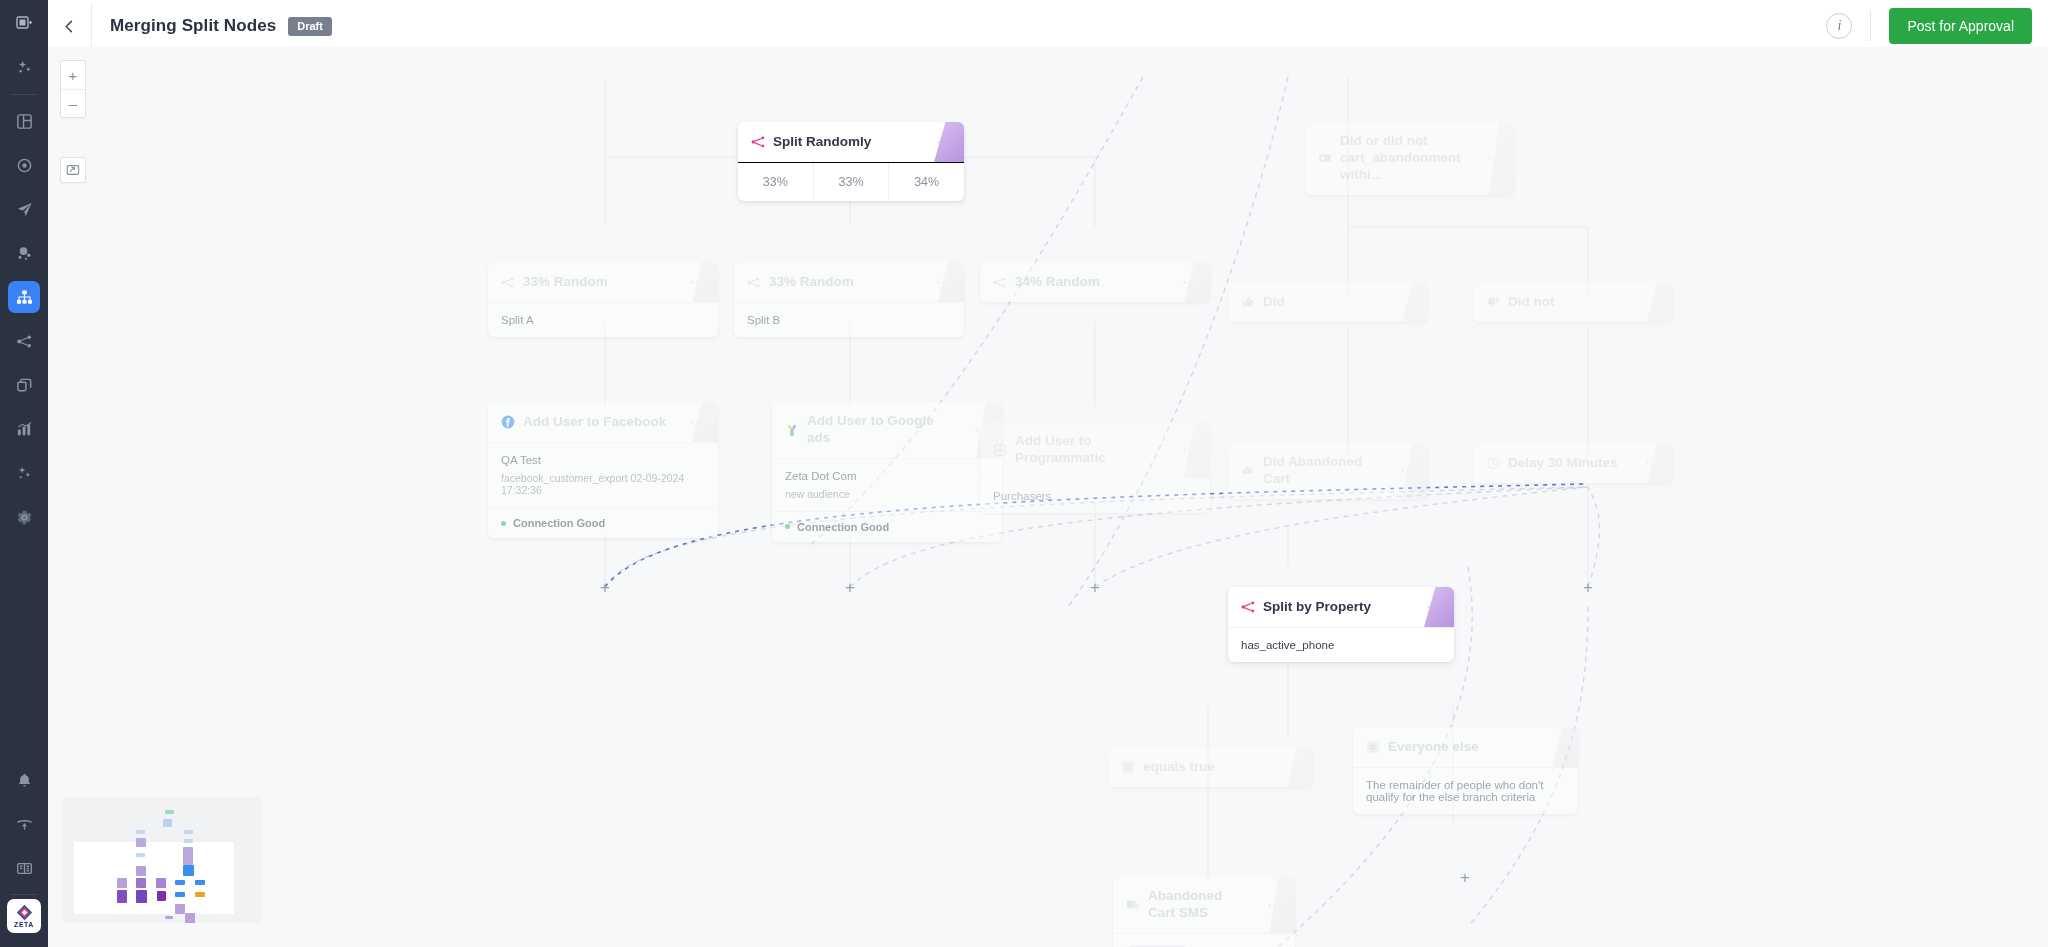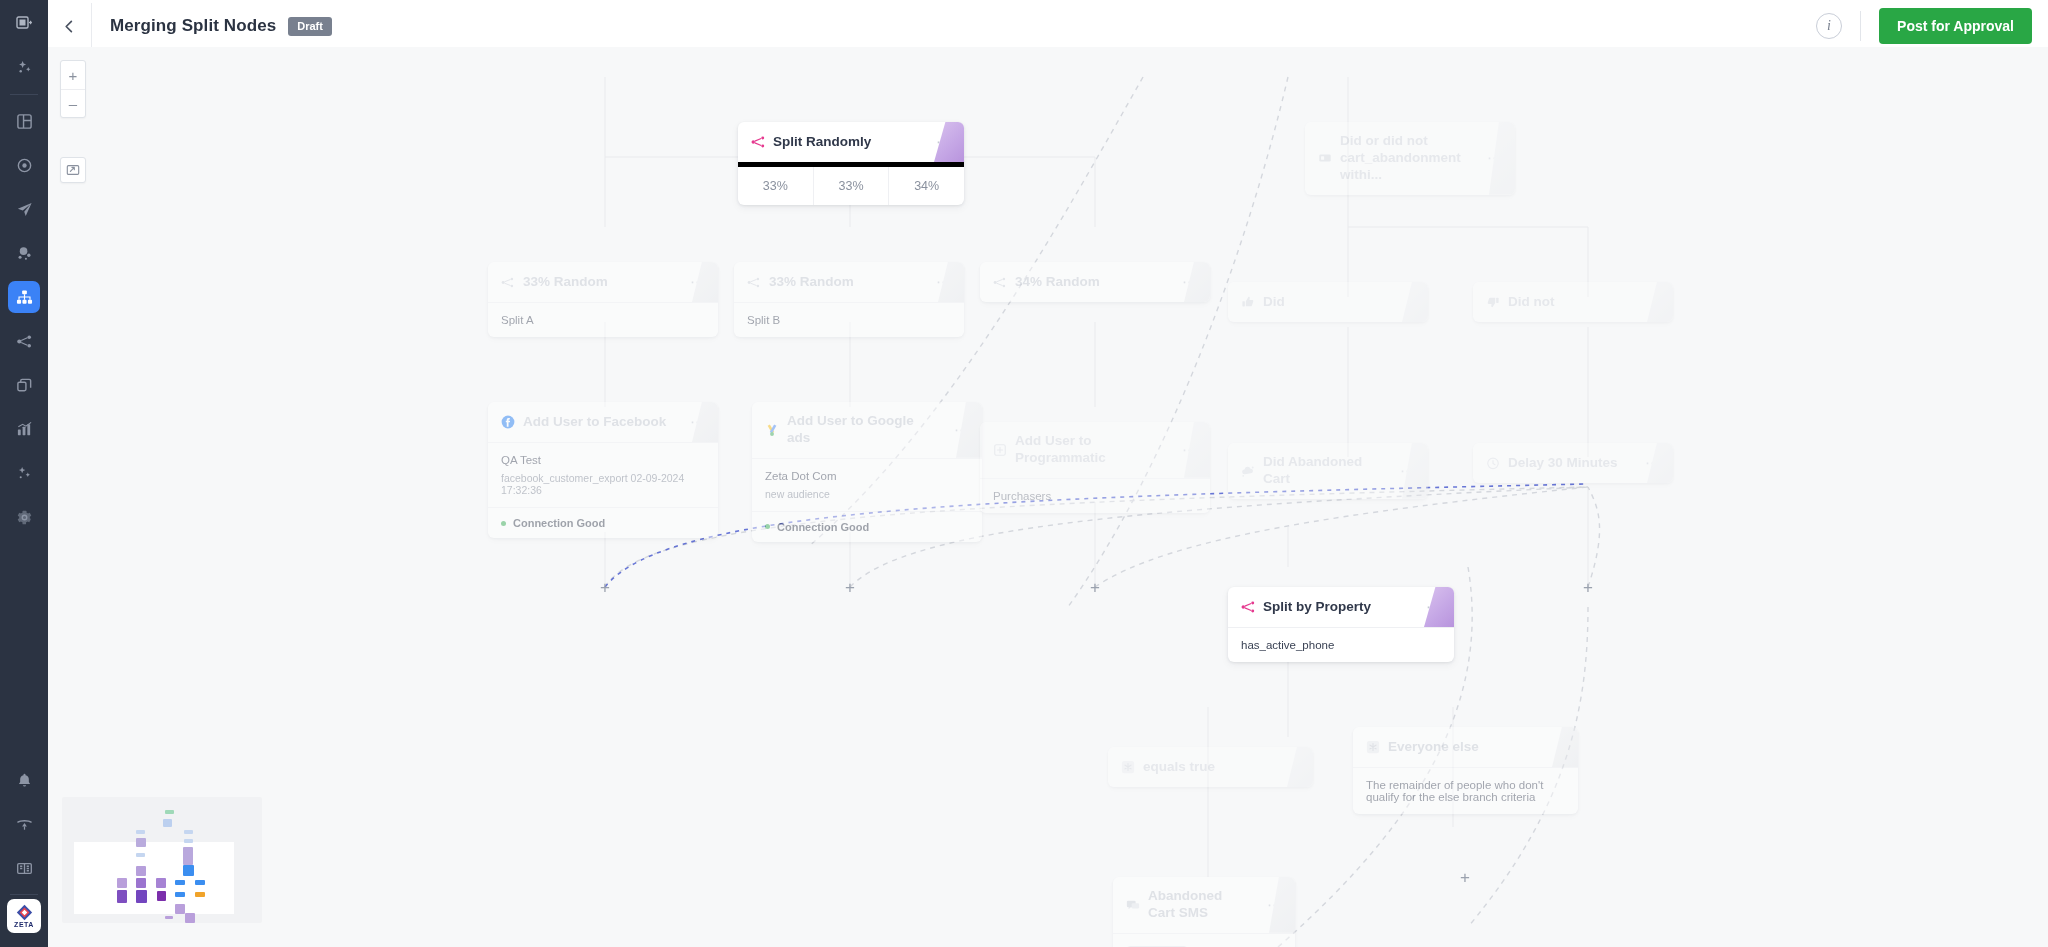--- a/index.html
+++ b/index.html
@@ -62,21 +62,21 @@
   .hdr-right { margin-left:auto; display:flex; align-items:center; padding-right:16px; }
   .info-btn {
     width: 26px; height: 26px; border-radius: 50%; border: 1px solid #c9ced8;
     color: #79808f; display:flex; align-items:center; justify-content:center;
     font-size: 14px; font-family: "Liberation Serif", serif; font-style: italic;
     cursor: pointer;
   }
   .hdr-divider { width:1px; height:30px; background:#e2e5ea; margin: 0 18px; }
   .btn-approve {
     background: #29a745; color: #fff; border: none; border-radius: 4px;
-    font-size: 14px; font-weight: 700; padding: 10px 18px; cursor:pointer;
+    font-size: 14px; font-weight: 400; padding: 10px 18px; cursor:pointer;
     font-family: "Liberation Sans", sans-serif;
   }
 
   
   .canvas {
     position:absolute; left:48px; top:47px; right:0; bottom:0;
     background: #f7f8f9; overflow:hidden;
   }
   .canvas-svg { position:absolute; left:0; top:0; width:2000px; height:900px; }
 
@@ -134,21 +134,21 @@
     border-top: 1px solid #eff0f3; padding: 11px 13px; font-size: 11.5px; color:#3a4254;
   }
   .node-body .sub { color:#7c8492; font-size:10.5px; margin-top:6px; }
   .node-foot {
     border-top: 1px solid #eff0f3; padding: 9px 13px; font-size: 11px;
     color:#333b4b; font-weight:700; display:flex; align-items:center; gap:7px;
   }
   .dot-green { width:5px; height:5px; border-radius:50%; background:#2ba84a; }
 
   
-  .split-row { display:flex; border-top:5px solid #000000; }
+  .split-row { display:flex; border-top:1px solid #000000; }
   .split-cell {
     flex:1; text-align:center; padding: 12px 0; font-size: 12.5px; color:#8a919e;
   }
   .split-cell + .split-cell { border-left:1px solid #eff0f3; }
 
   
   .plus {
     position:absolute; width:18px; height:18px; color:#9aa1ae;
     display:flex; align-items:center; justify-content:center;
     font-size: 17px; line-height:1; cursor:pointer; user-select:none;
@@ -493,21 +493,21 @@
       <div class="node-body">
         <div>QA Test</div>
         <div class="sub">facebook_customer_export 02-09-2024 17:32:36</div>
       </div>
       <div class="node-foot">
         <span class="dot-green"></span>
         <span>Connection Good</span>
       </div>
     </div>
 
-    <div class="node ghost" style="left:704px; top:355px; width:230px;">
+    <div class="node ghost" style="left:724px; top:355px; width:230px;">
       <div class="node-head muted">
         <span class="nh-icon">
           <svg width="14" height="14" viewBox="0 0 16 16">
               <path d="M5.6 1.6l5 8.6-2.6 1.6-5-8.6z" fill="#fbbc04"></path>
               <path d="M10.4 1.6l-5 8.6 2.6 1.6 5-8.6z" fill="#4285f4"></path>
               <circle cx="8" cy="12.6" r="2.2" fill="#34a853"></circle>
             </svg>
         </span>
         <span class="nh-title">Add User to Google ads</span>
         <span class="nh-dots">⋯</span>

